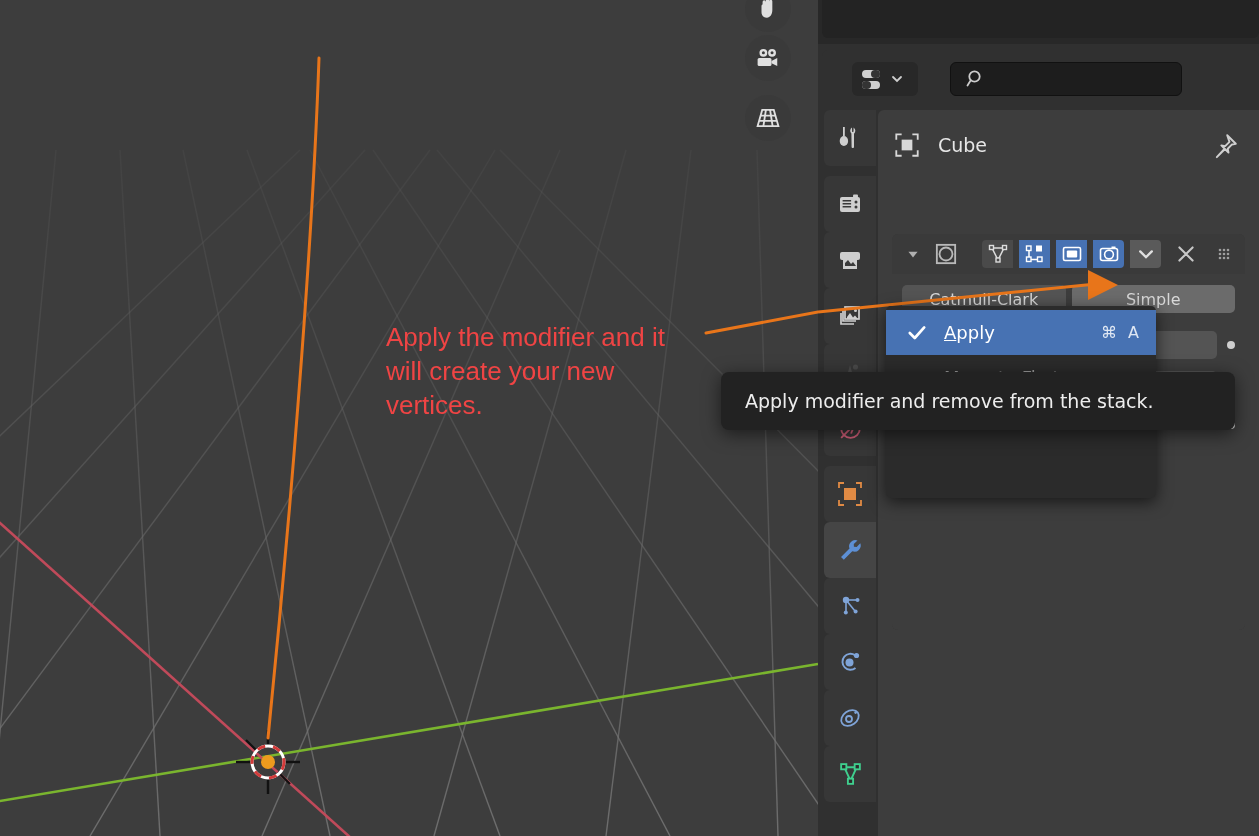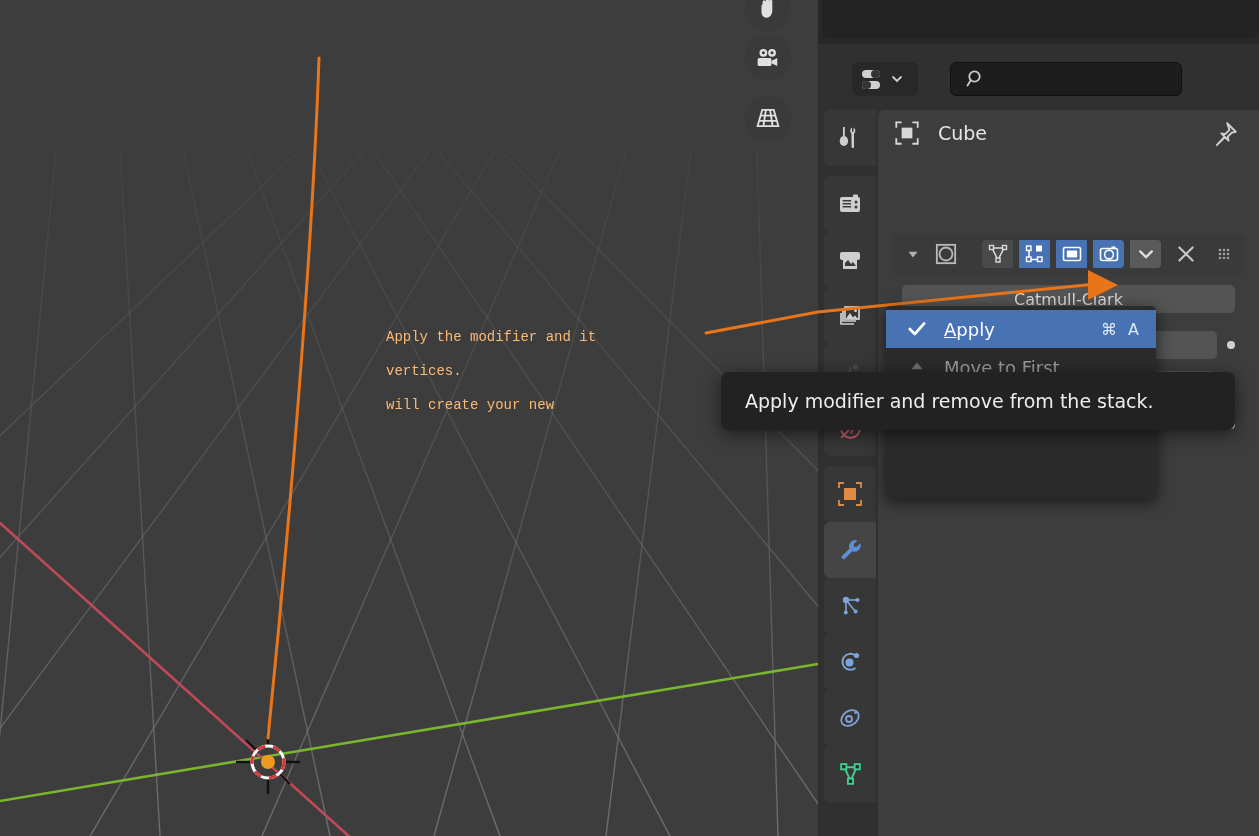--- a/index.html
+++ b/index.html
@@ -13,21 +13,21 @@
   #grid-svg { position:absolute; left:0; top:0; }
 
   
   .vp-gizmo { position:absolute; width:46px; height:46px; border-radius:50%;
     background:rgba(58,58,58,.78); display:flex; align-items:center;
     justify-content:center; }
   .vp-gizmo svg { display:block; }
 
   
   #annot-text { position:absolute; left:386px; top:320px; width:300px;
-    color:#fdba74; font-size:14px; line-height:34px; font-family:Liberation Mono, monospace; }
+    color:#ef4444; font-size:26px; line-height:34px; font-family:Liberation Sans, sans-serif; }
   #annot-svg { position:absolute; left:0; top:0; pointer-events:none; }
 
   
   #props { position:absolute; left:818px; top:0; width:441px; height:836px;
     background:#303030; }
   #props-topgap { position:absolute; left:0; top:0; width:441px; height:44px;
     background:#282828; }
   #props-topgap .inner { position:absolute; left:4px; top:0; right:0; bottom:6px;
     background:#232323; border-radius:0 0 6px 6px; }
 
@@ -50,21 +50,21 @@
     display:flex; align-items:center; justify-content:center;
     border-radius:6px 0 0 6px; }
   .tab.dark { background:#373737; }
   .tab.active { background:#454545; }
   .tab-sep { height:10px; }
 
   
   #panel-area { position:absolute; left:60px; top:110px; right:0; bottom:0;
     background:#3d3d3d; border-radius:6px 0 0 0; }
 
-  #breadcrumb { position:absolute; left:14px; top:4px; right:14px; height:38px;
+  #breadcrumb { position:absolute; left:14px; top:16px; right:14px; height:38px;
     display:flex; align-items:center; gap:16px; }
   #breadcrumb .bc-label { color:#e6e6e6; font-size:19px; }
   #pin-btn { position:absolute; right:6px; top:6px; }
 
   #add-modifier { position:absolute; left:14px; top:70px; right:14px; height:34px;
     background:#282828; border-radius:6px; display:flex; align-items:center;
     padding:0 12px; color:#e3e3e3; font-size:17px; }
   #add-modifier .chev { position:absolute; right:12px; top:9px; }
 
   
@@ -95,21 +95,21 @@
     display:flex; align-items:center; justify-content:center; }
 
   #advanced { position:absolute; left:14px; top:526px; right:14px; height:36px;
     display:flex; align-items:center; gap:14px; padding-left:18px; }
   #advanced .lbl2 { color:#d5d5d5; font-size:18px; }
 
   
   #menu { position:absolute; left:886px; top:306px; width:270px; height:192px;
     background:#2b2b2b; border-radius:5px; box-shadow:0 4px 16px rgba(0,0,0,.6);
     padding:4px 0; z-index:40; }
-  .mi { position:relative; height:38px; display:flex; align-items:center;
+  .mi { position:relative; height:45px; display:flex; align-items:center;
     padding:0 14px 0 18px; color:#9a9a9a; font-size:18px; gap:14px; }
   .mi.sel { background:#4772b3; color:#ffffff; }
   .mi .mi-ico { width:26px; display:flex; justify-content:center; }
   .mi .mi-txt { flex:1; }
   .mi .mi-key { color:#8d8d8d; font-size:16px; letter-spacing:3px; }
   .mi.sel .mi-key { color:#dfe7f3; }
   .u { text-decoration:underline; }
 
   
   #tooltip { position:absolute; left:721px; top:372px; width:514px; height:58px;
@@ -200,22 +200,22 @@
     </div>
 
     <svg id="annot-svg" width="818" height="836">
       <path d="M319 58 C 312 260, 288 540, 268 738" stroke="#e8751a" stroke-width="3" fill="none" stroke-linecap="round"></path>
       <path d="M706 333 L 818 312" stroke="#e8751a" stroke-width="3" fill="none" stroke-linecap="round"></path>
     </svg>
   </div>
 
   <div id="annot-text">
     <div>Apply the modifier and it</div>
+    <div>will create your new</div>
     <div>vertices.</div>
-    <div>will create your new</div>
   </div>
 
   <svg style="position:absolute;left:818px;top:0;pointer-events:none;z-index:30" width="441" height="836">
     <path d="M0 312 L 278 284" stroke="#e8751a" stroke-width="3" fill="none"></path>
     <path d="M270 270 L 300 285 L 270 300 Z" fill="#e8751a"></path>
   </svg>
 
   <div id="props">
 
     <div id="props-topgap">
@@ -451,20 +451,23 @@
             </svg>
           </div>
         </div>
 
         <div id="mod-body">
 
           <div class="row" style="top:10px;gap:6px">
             <div class="field" style="flex:1">
               <span>Catmull-Clark</span>
             </div>
+            <div class="field" style="flex:1;background:#6b6b6b">
+              <span>Simple</span>
+            </div>
           </div>
 
           <div class="row" style="top:56px;gap:10px">
             <span class="lbl" style="width:110px">Levels Viewport</span>
             <div class="field" style="flex:1"></div>
             <div class="dot"></div>
           </div>
 
           <div class="row" style="top:96px;gap:10px">
             <span class="lbl" style="width:110px">Render</span>

